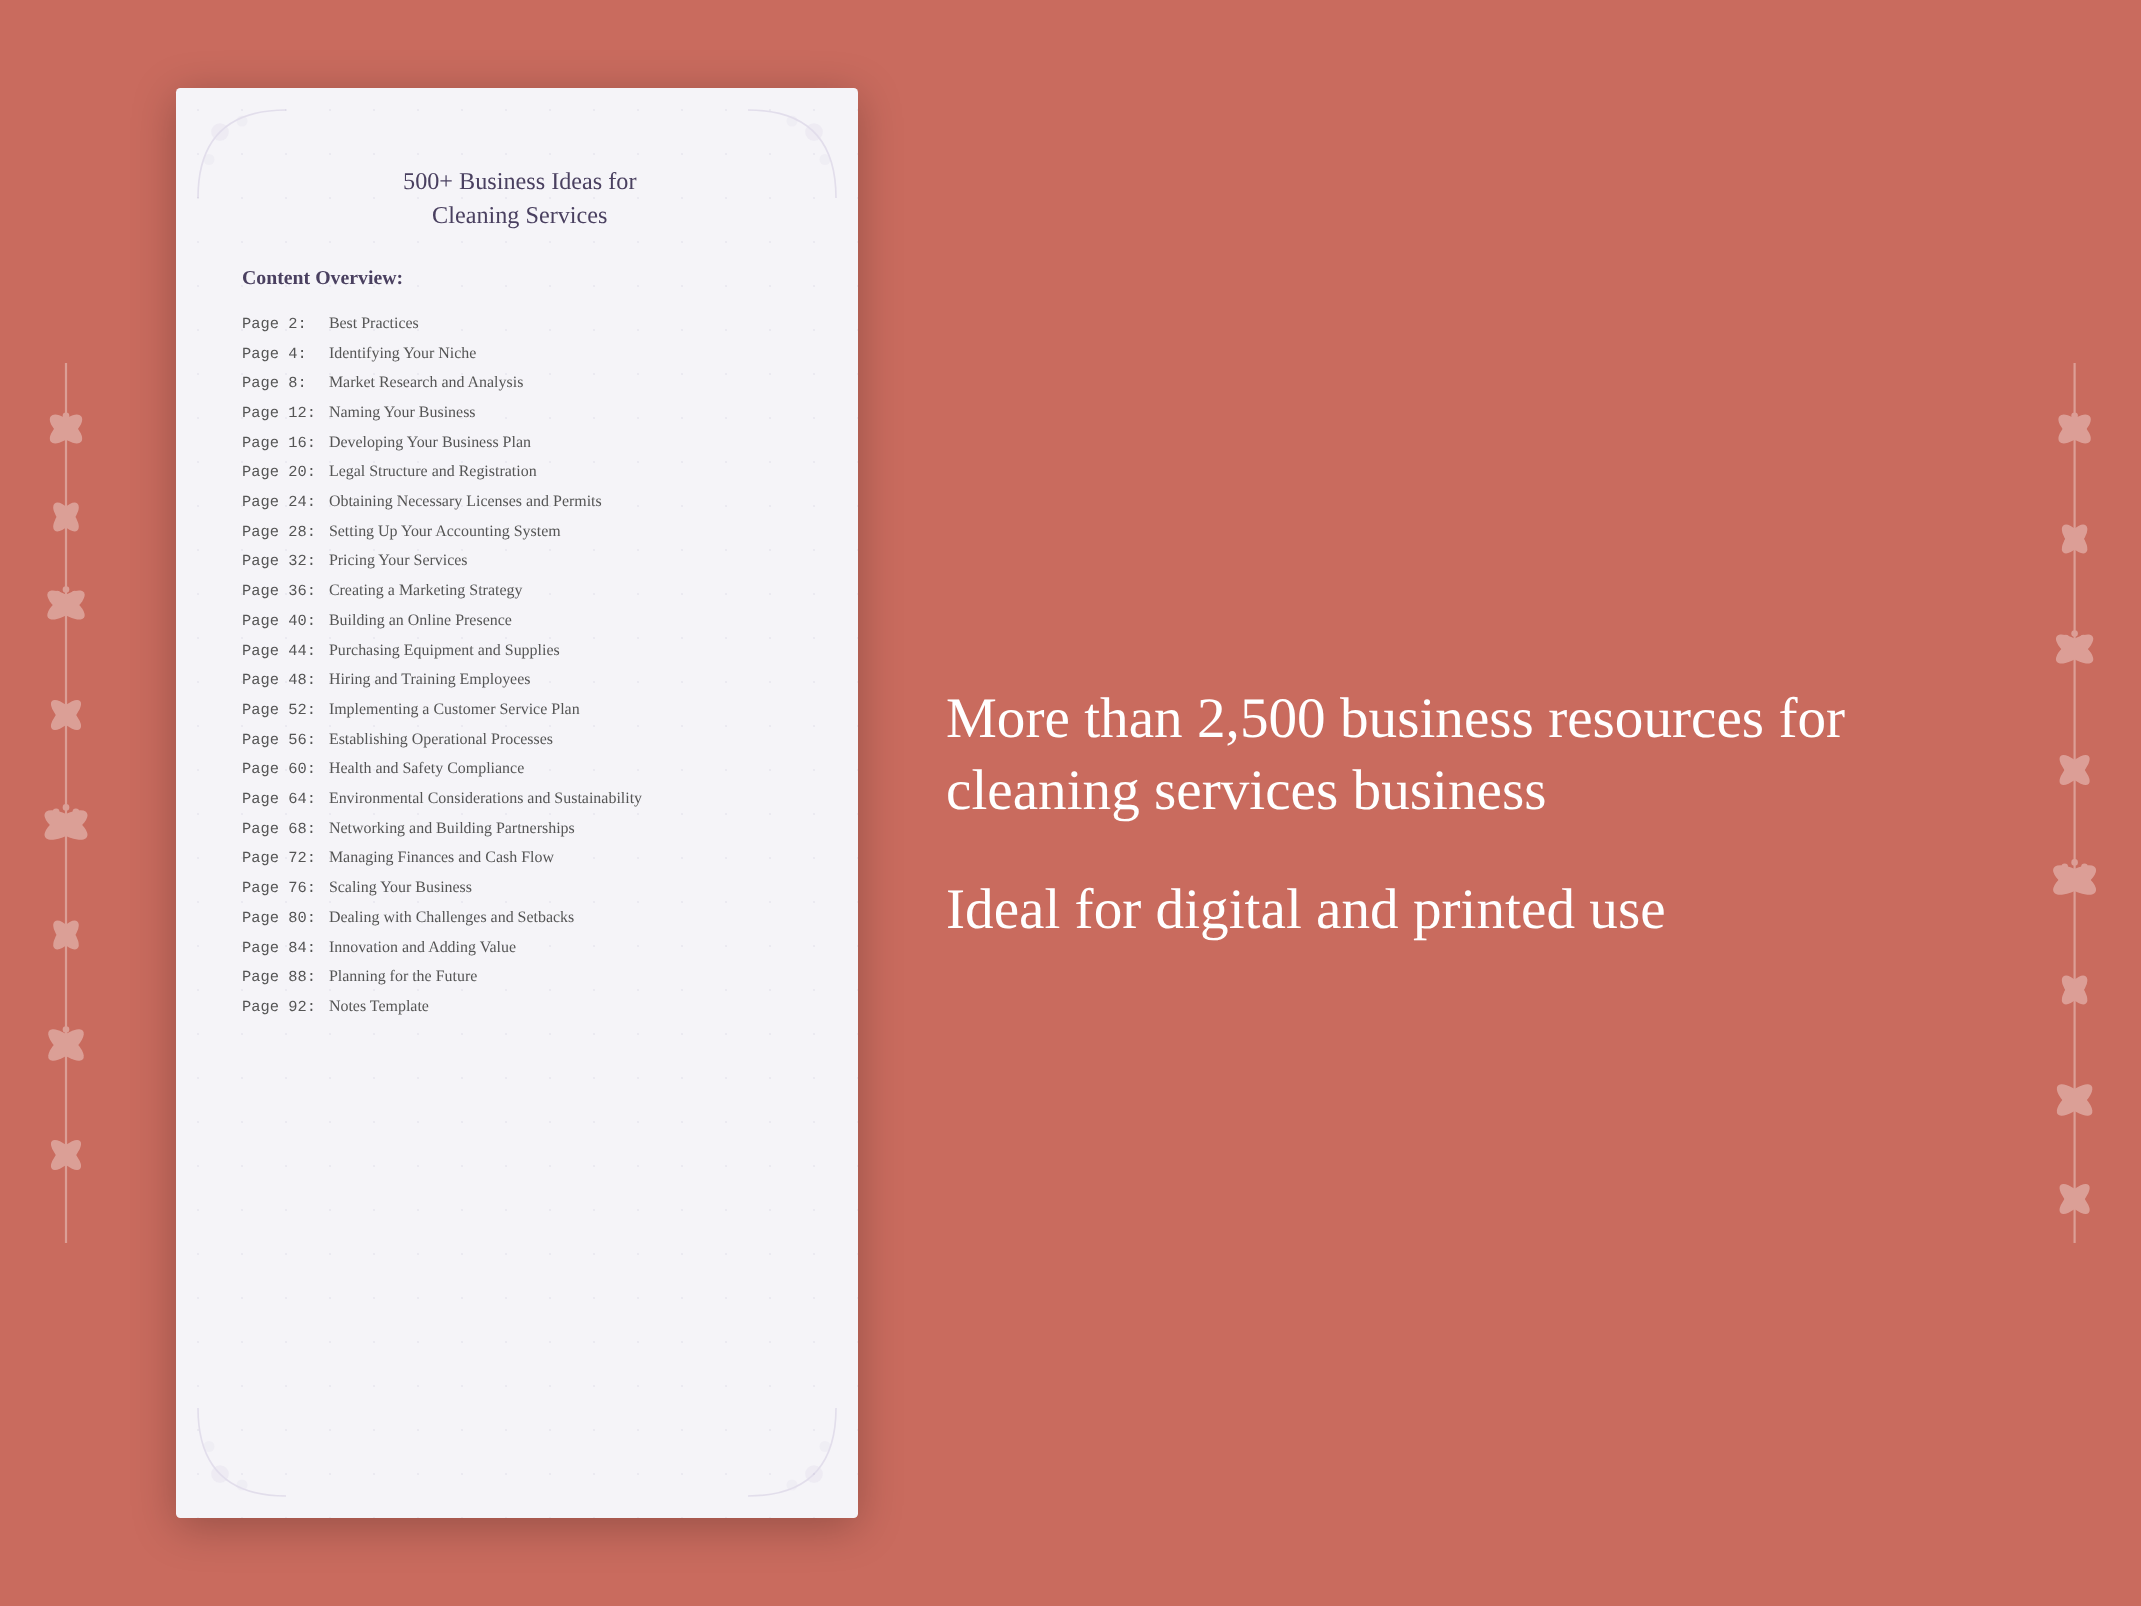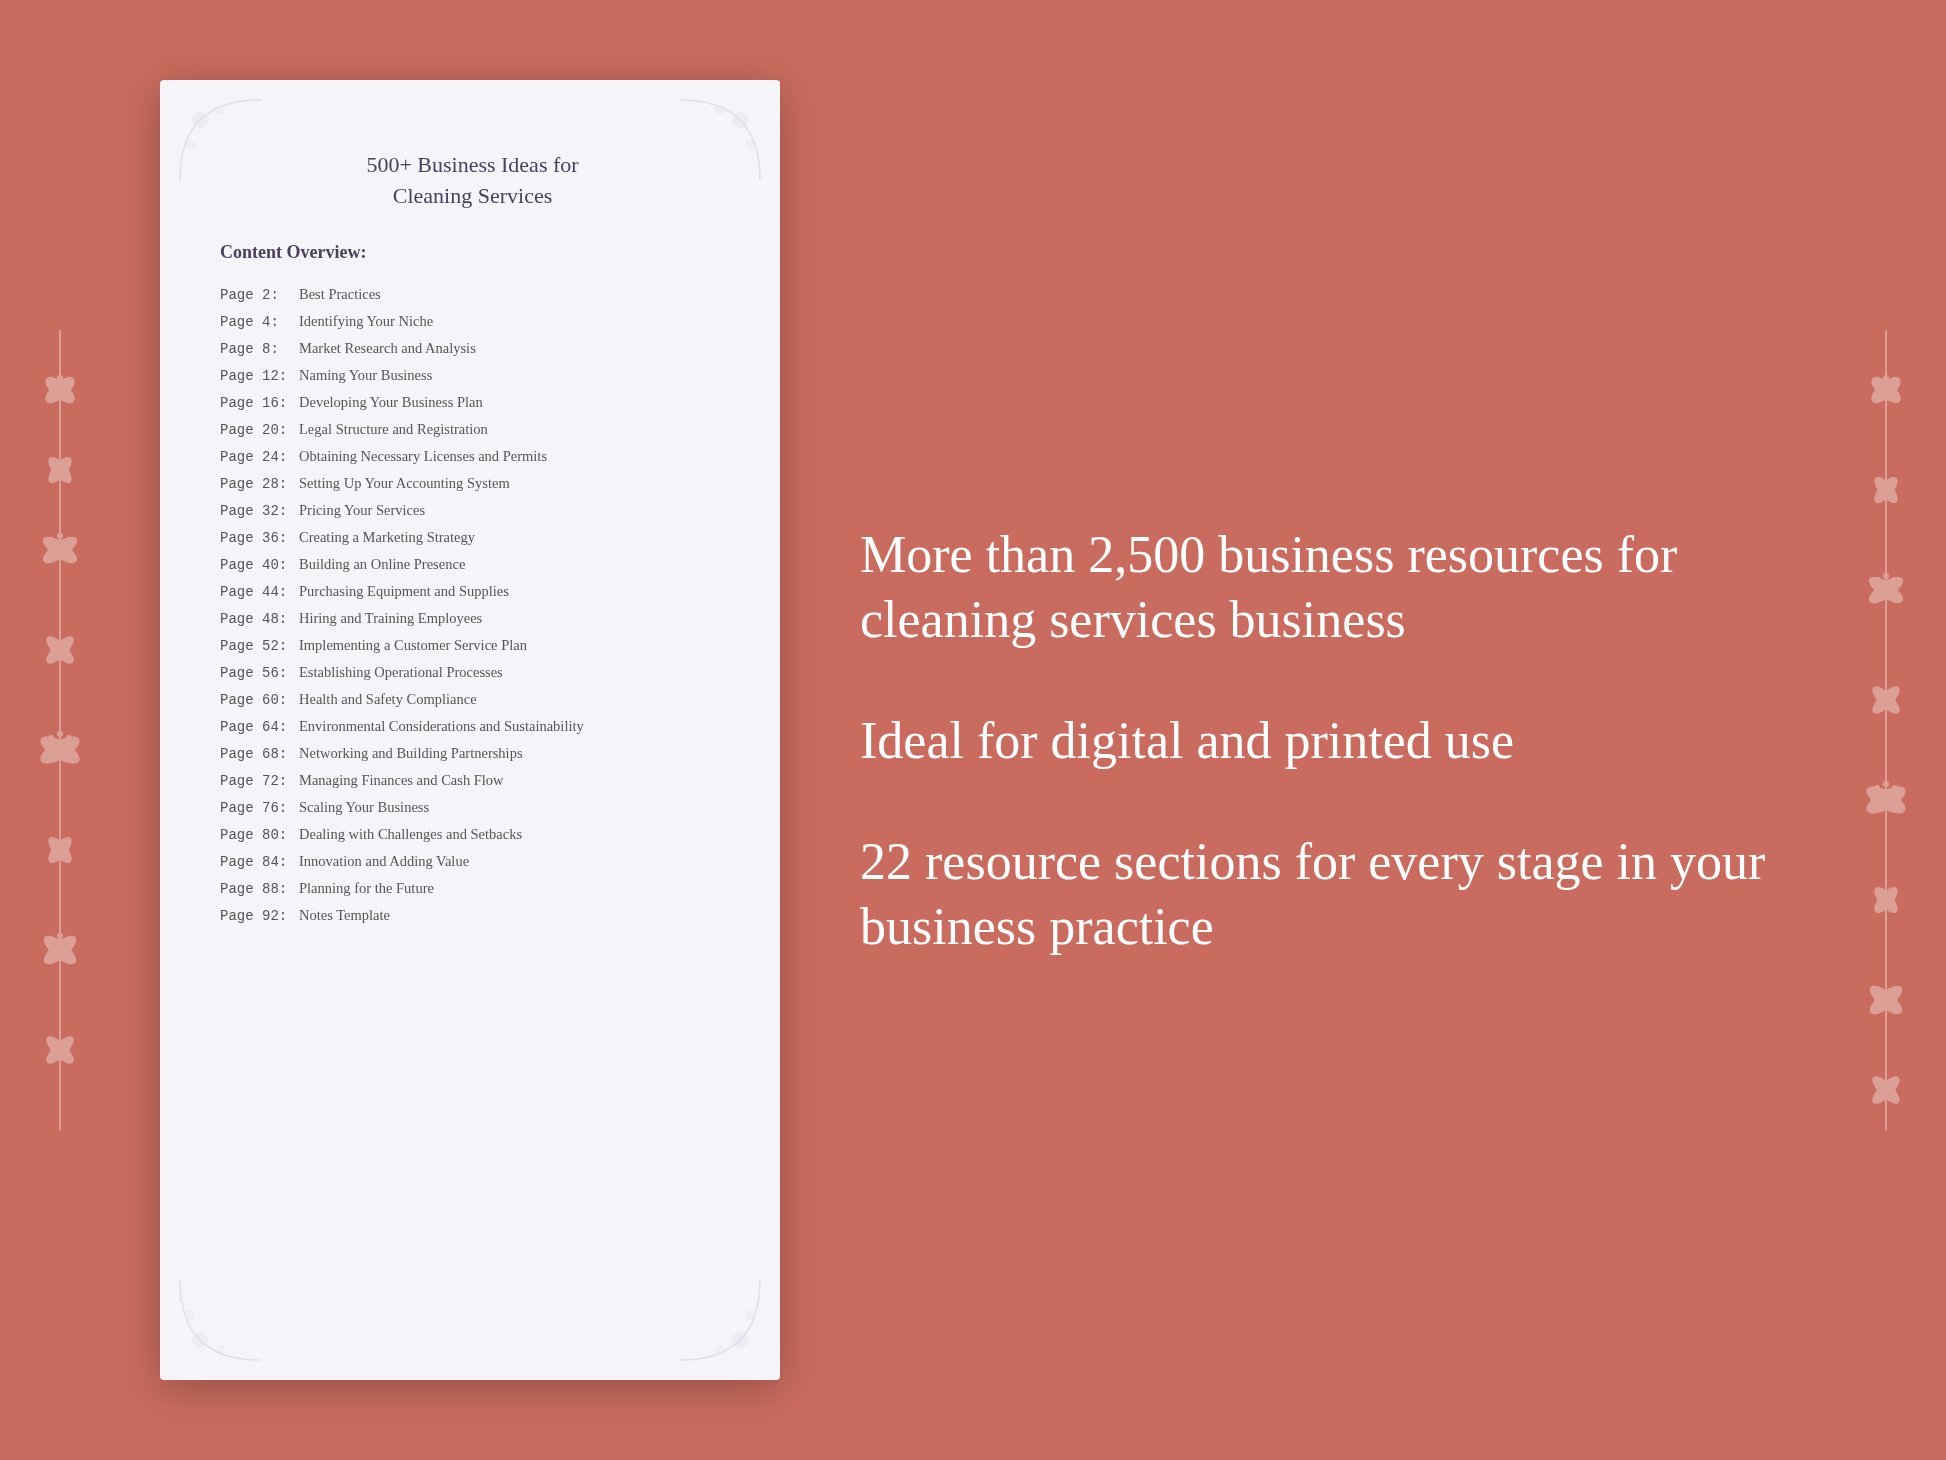--- a/index.html
+++ b/index.html
@@ -114,21 +114,21 @@
       min-width: 70px;
       font-style: normal;
     }
 
     
     .right-panel {
       flex: 1;
       display: flex;
       flex-direction: column;
       justify-content: center;
-      gap: 56px;
+      gap: 44px;
       padding-top: 20px;
     }
 
     .feature-text {
       font-size: 52px;
       color: #ffffff;
       line-height: 1.25;
       font-weight: 400;
       font-family: Georgia, serif;
     }
@@ -385,16 +385,15 @@
         <li class="toc-item">
           <span class="toc-page" style="font-family: 'Courier New', monospace; font-size:14px; color:#555; min-width:75px;">Page 92:</span>
           <span style="color:#555; font-size:14.5px;">Notes Template</span>
         </li>
       </ul>
   </div>
 
   <div class="right-panel" id="features-panel">
   <div class="feature-text">More than 2,500 business resources for cleaning services business</div>
       <div class="feature-text">Ideal for digital and printed use</div>
-      <div class="feature-text">22 resource sections for every stage in your business practice</div>
     </div>
 
 </div>
 
 </body></html>

